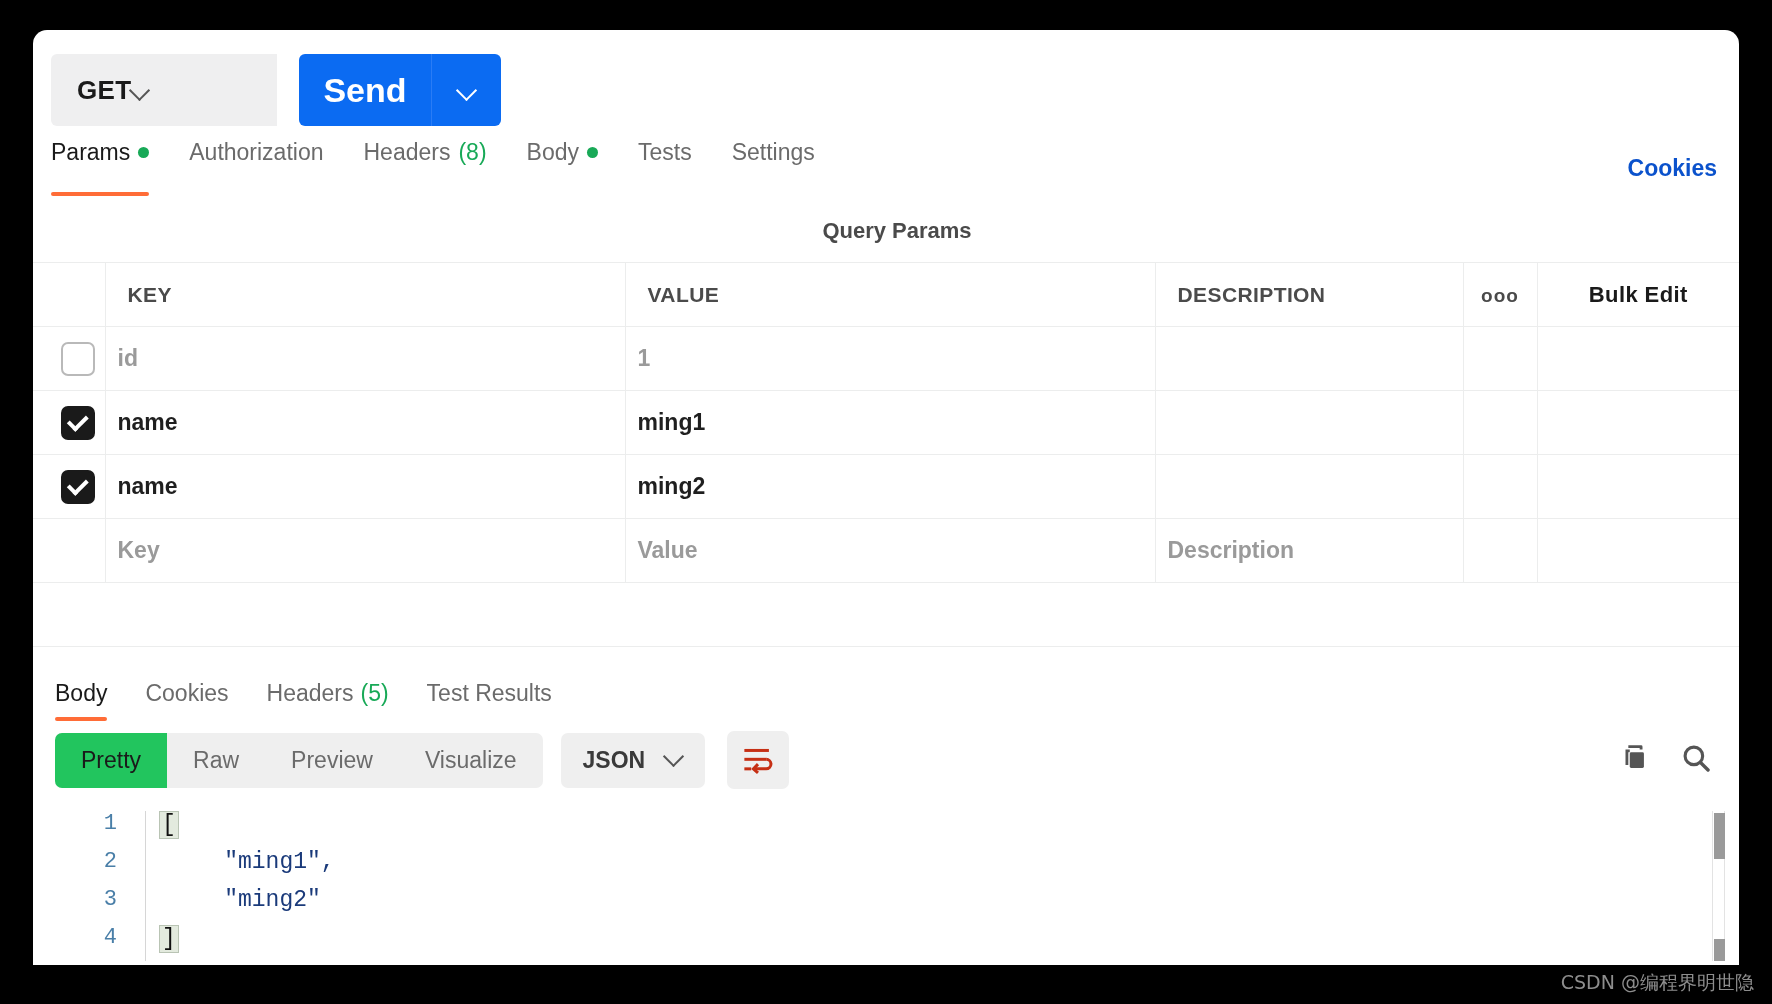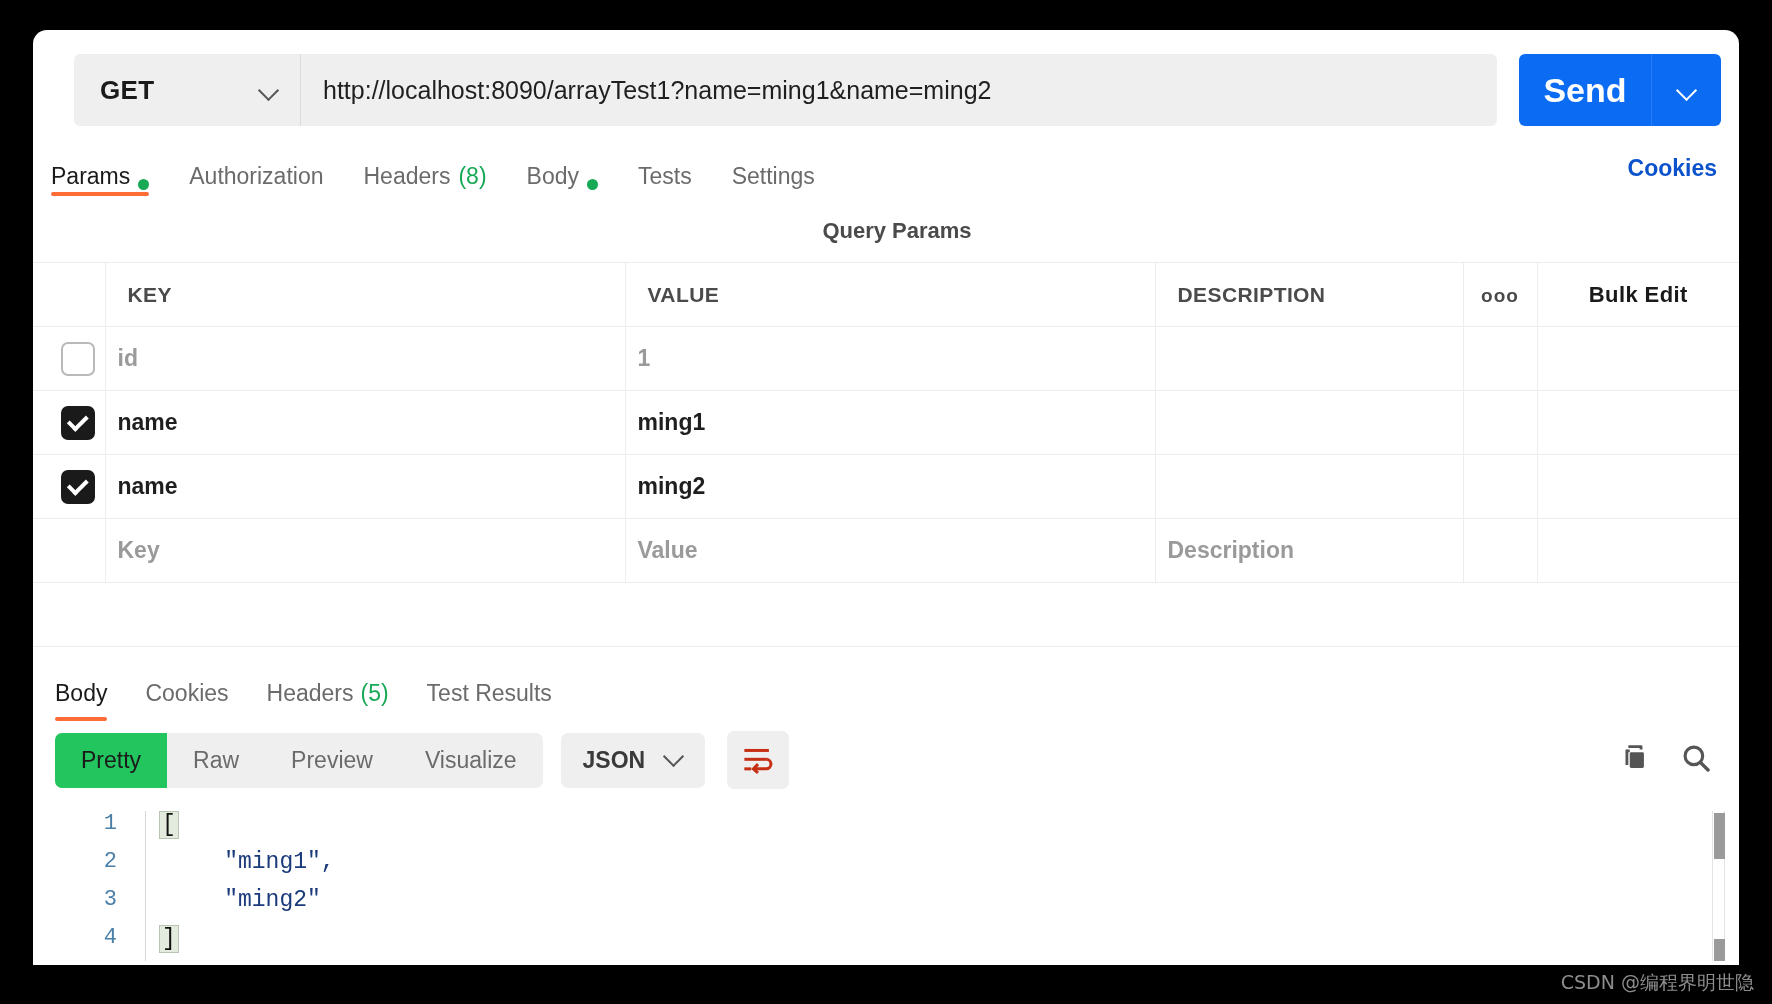--- a/index.html
+++ b/index.html
@@ -19,27 +19,26 @@
     overflow: hidden;
   }
 
   
   .url-bar {
     display: flex; align-items: center;
     padding: 16px 18px 0 18px;
     height: 104px;
   }
   .method-box {
-    display: flex; align-items: center; justify-content: space-between;
+    display: flex; align-items: center; justify-content: flex-start;
     width: 226px; height: 72px;
     background: #efeff0;
     border-radius: 6px 0 0 6px;
     padding: 0 22px 0 26px;
     cursor: pointer;
-    margin-left: 23px;
   }
   .method-label { font-size: 26px; font-weight: bold; color: #1a1a1a; letter-spacing: .3px; }
   .chev { width: 18px; height: 18px; position: relative; }
   .chev::after {
     content: ""; position: absolute; left: 1px; top: 2px;
     width: 13px; height: 13px;
     border-right: 2.6px solid #555; border-bottom: 2.6px solid #555;
     transform: rotate(45deg);
   }
   .chev.white::after { border-right-color: #fff; border-bottom-color: #fff; }
@@ -76,23 +75,23 @@
   }
 
   
   .req-tabs {
     display: flex; align-items: flex-end;
     padding: 0 18px; height: 62px;
     position: relative;
   }
   .req-tab {
     font-size: 23px; color: #6b6b6b;
-    padding: 0 0 6px 0; margin-right: 40px;
+    padding: 0 0 30px 0; margin-right: 40px;
     cursor: pointer; white-space: nowrap;
-    display: flex; align-items: flex-end; gap: 8px;
+    display: flex; align-items: center; gap: 8px;
     position: relative;
   }
   .req-tab.active { color: #1a1a1a; }
   .req-tab.active::after {
     content: ""; position: absolute;
     left: 0; right: 0; bottom: 0; height: 4px;
     background: #ff6c37; border-radius: 2px;
   }
   .dot-green { width: 11px; height: 11px; border-radius: 50%; background: #18a957; display: inline-block; }
   .count-green { color: #18a957; }
@@ -232,23 +231,20 @@
 </style>
 </head>
 <body>
 
 <div class="app-card">
 
   <div class="url-bar">
     <div class="method-box">
       <span class="method-label">GET</span>
       <span class="chev"></span>
-    </div>
-    <div class="url-input-wrap">
-      <span class="url-text">http://localhost:8090/arrayTest1?name=ming1&amp;name=ming2</span>
     </div>
     <div class="send-group">
       <div class="send-btn">Send</div>
       <div class="send-caret">
         <span class="chev white"></span>
       </div>
     </div>
   </div>
 
   <div class="req-tabs">

